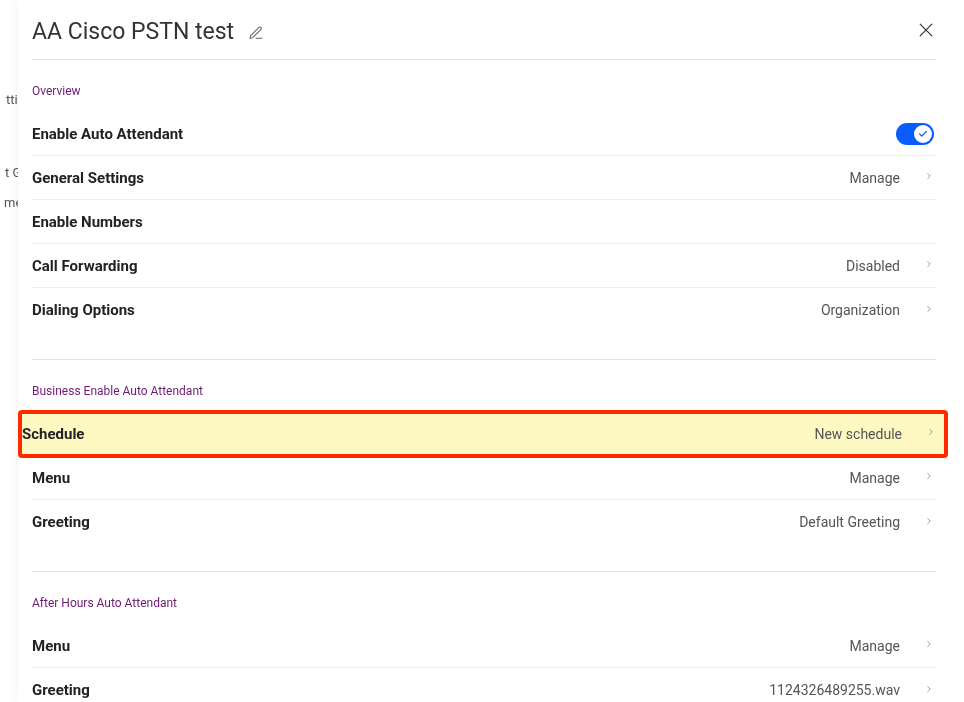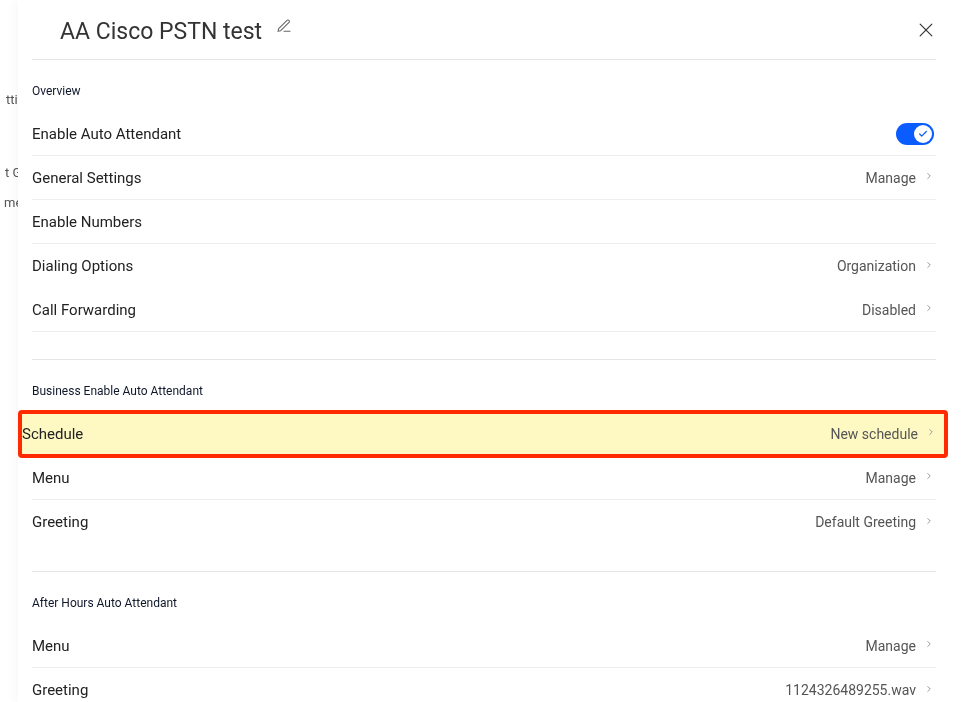--- a/index.html
+++ b/index.html
@@ -38,62 +38,61 @@
       padding: 18px 28px 18px 14px;
     }
     .header {
       display: flex;
       align-items: center;
       justify-content: space-between;
       margin-bottom: 8px;
     }
     .title-wrap {
       display: flex;
-      align-items: flex-start;
+      align-items: flex-end;
       gap: 14px;
-      margin-left: 28px;
     }
     .title {
       font-size: 23px;
       font-weight: 400;
       color: #333;
     }
     .edit-icon {
       color: #666;
       cursor: pointer;
     }
     .close-icon {
       color: #333;
       cursor: pointer;
     }
     .hr { height:1px; background:#e5e5e5; margin-top:14px; }
     .group-label {
       font-size: 12px;
-      color: #0f172a;
+      color: #701a75;
       margin-top: 24px;
       margin-bottom: 14px;
     }
     .row {
       display: flex;
       align-items: center;
       justify-content: space-between;
       min-height: 44px;
       border-bottom: 1px solid #eee;
       padding-right: 2px;
     }
     .row.no-border { border-bottom: none; }
     .row-label {
       font-size: 15px;
       color: #222;
-      font-weight: 400;
+      font-weight: 700;
     }
     .row-right {
       display: flex;
       align-items: center;
-      gap: 8px;
+      gap: 24px;
     }
     .row-value {
       font-size: 14px;
       color: #555;
     }
     .chevron {
       color: #888;
     }
     
     .toggle {
@@ -198,36 +197,36 @@
             <polyline points="9 18 15 12 9 6"></polyline>
           </svg>
       </span>
     </div>
   </div>
 
   <div class="row">
     <div class="row-label">Enable Numbers</div>
   </div>
 
+  <div class="row">
+    <div class="row-label">Call Forwarding</div>
+    <div class="row-right">
+      <span class="row-value">Disabled</span>
+      <span class="chevron">
+        <svg width="10" height="14" viewBox="0 0 24 24" fill="none" stroke="currentColor" stroke-width="2" stroke-linecap="round" stroke-linejoin="round">
+            <polyline points="9 18 15 12 9 6"></polyline>
+          </svg>
+      </span>
+    </div>
+  </div>
+
   <div class="row no-border">
     <div class="row-label">Dialing Options</div>
     <div class="row-right">
       <span class="row-value">Organization</span>
-      <span class="chevron">
-        <svg width="10" height="14" viewBox="0 0 24 24" fill="none" stroke="currentColor" stroke-width="2" stroke-linecap="round" stroke-linejoin="round">
-            <polyline points="9 18 15 12 9 6"></polyline>
-          </svg>
-      </span>
-    </div>
-  </div>
-
-  <div class="row">
-    <div class="row-label">Call Forwarding</div>
-    <div class="row-right">
-      <span class="row-value">Disabled</span>
       <span class="chevron">
         <svg width="10" height="14" viewBox="0 0 24 24" fill="none" stroke="currentColor" stroke-width="2" stroke-linecap="round" stroke-linejoin="round">
             <polyline points="9 18 15 12 9 6"></polyline>
           </svg>
       </span>
     </div>
   </div>
 
   <div class="spacer-section"></div>
 

